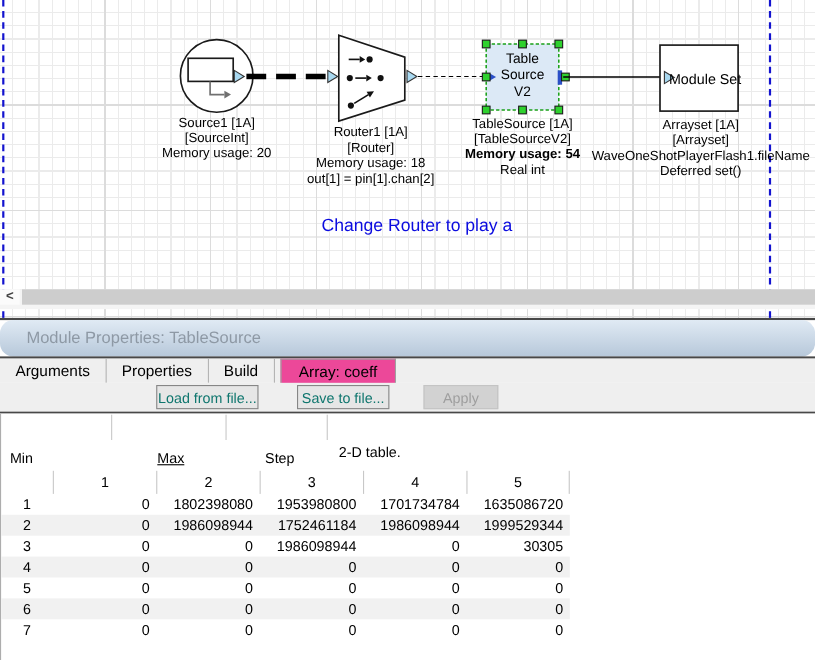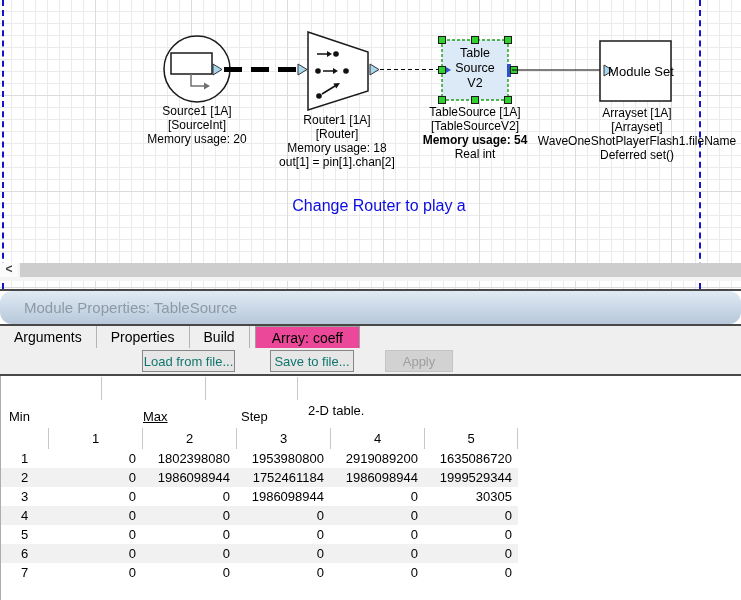--- a/index.html
+++ b/index.html
@@ -207,21 +207,21 @@
         <div class="g-cell">3</div>
         <div class="g-cell">4</div>
         <div class="g-cell">5</div>
       </div>
 
       <div class="g-row">
         <div class="g-cell-label">1</div>
         <div class="g-cell">0</div>
         <div class="g-cell">1802398080</div>
         <div class="g-cell">1953980800</div>
-        <div class="g-cell">2919089200</div>
+        <div class="g-cell">1701734784</div>
         <div class="g-cell">1635086720</div>
       </div>
       <div class="g-row alt">
         <div class="g-cell-label">2</div>
         <div class="g-cell">0</div>
         <div class="g-cell">1986098944</div>
         <div class="g-cell">1752461184</div>
         <div class="g-cell">1986098944</div>
         <div class="g-cell">1999529344</div>
       </div>

